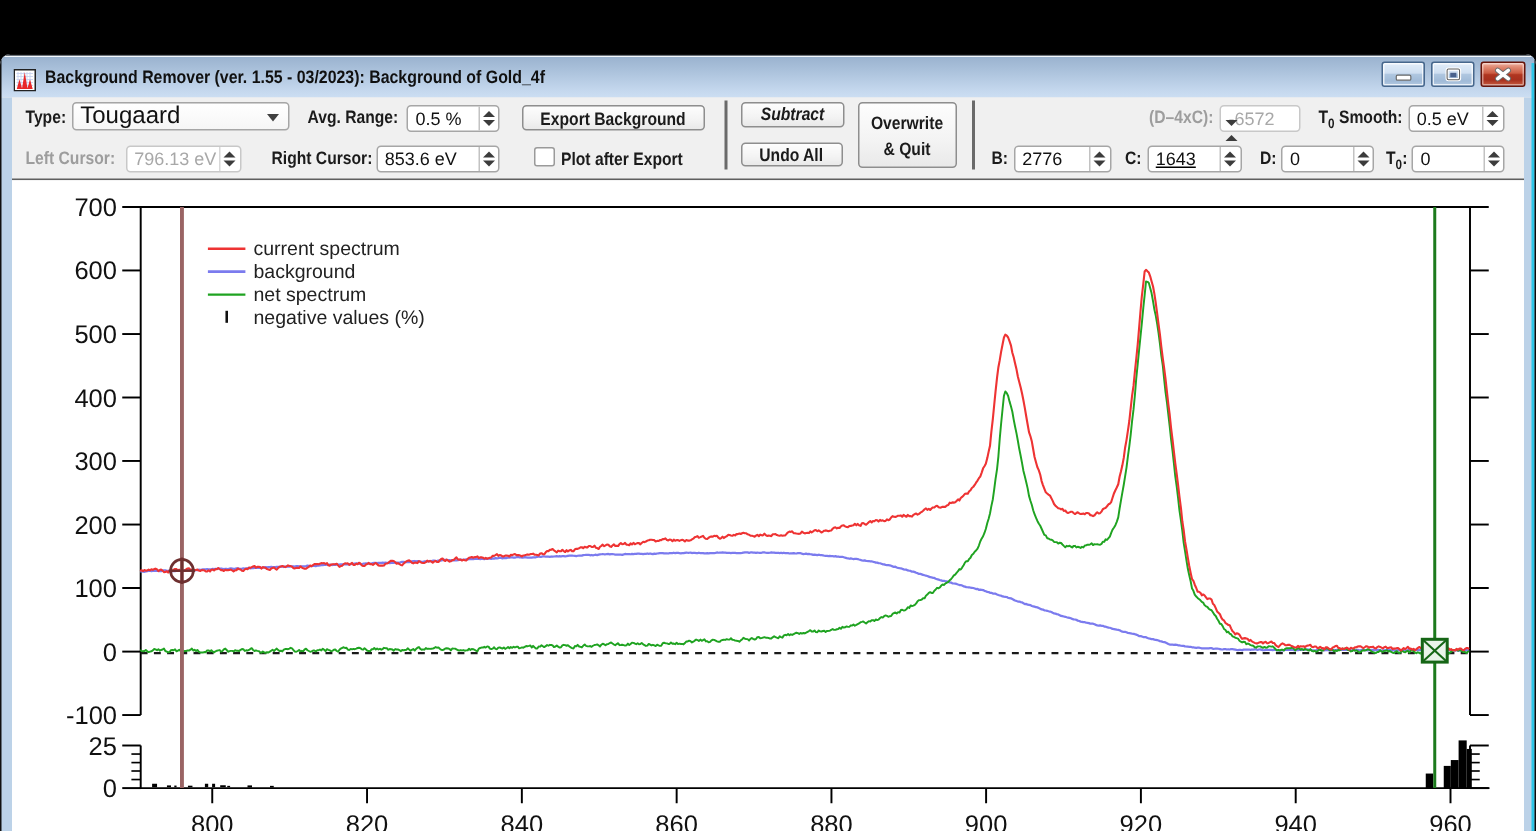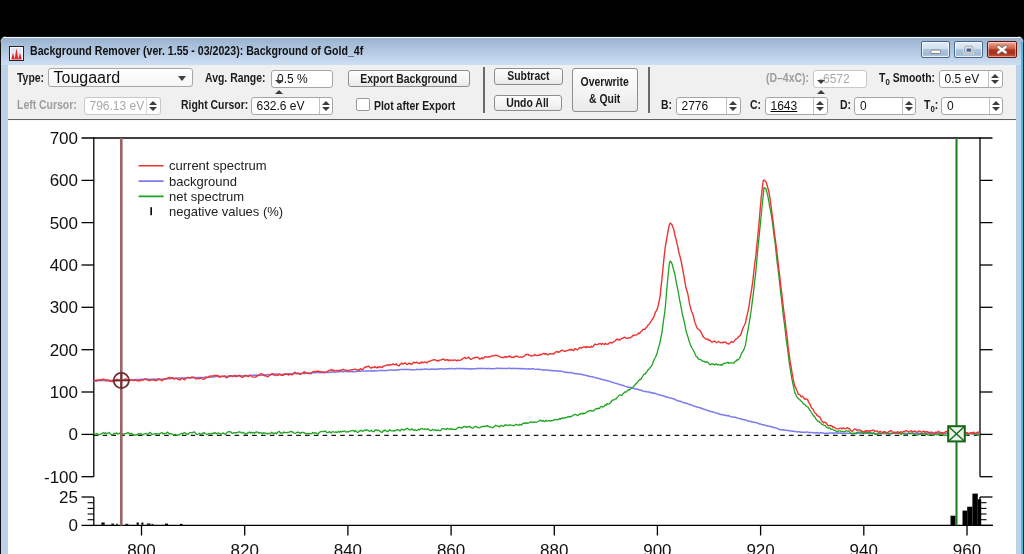--- a/index.html
+++ b/index.html
@@ -99,50 +99,50 @@
   </div>
 
   <div id="toolbar">
 
     <div class="lbl" style="left:15.5px;top:4.5px;">Type:</div>
     <div id="combo">
         <div class="val">Tougaard</div>
         <div class="arr"></div>
       </div>
     <div class="lbl" style="left:203px;top:5px;">Avg. Range:</div>
-    <div class="field" style="left:269.5px;top:4.5px;width:62px;flex-direction:column;">
+    <div class="field" style="left:269.5px;top:4.5px;width:62px;">
         <div class="val">0.5 %</div>
         <div class="spinner">
           <i class="up"></i>
           <i class="dn"></i>
         </div>
       </div>
     <div class="btn" style="left:346.5px;top:5px;width:121.5px;height:17px;line-height:16px;"><span>Export Background</span></div>
 
     <div class="lbl gray" style="left:15px;top:31.5px;">Left Cursor:</div>
     <div class="field gray" style="left:82px;top:31.5px;width:77px;">
         <div class="val">796.13 eV</div>
         <div class="spinner">
           <i class="up"></i>
           <i class="dn"></i>
         </div>
       </div>
     <div class="lbl" style="left:179px;top:31.5px;">Right Cursor:</div>
     <div class="field" style="left:249px;top:31.5px;width:82.5px;">
-        <div class="val">632.6 eV</div>
+        <div class="val">853.6 eV</div>
         <div class="spinner">
           <i class="up"></i>
           <i class="dn"></i>
         </div>
       </div>
     <div class="cb" style="left:354.5px;top:32.5px;"></div>
     <div class="lbl" style="left:372px;top:33px;">Plot after Export</div>
 
     <div class="vsep" style="left:481.5px;"></div>
-    <div class="btn" style="left:492px;top:3px;width:69px;height:16.5px;line-height:15px;"><span>Subtract</span></div>
+    <div class="btn" style="left:492px;top:3px;width:69px;height:16.5px;line-height:15px;font-style:italic;"><span>Subtract</span></div>
     <div class="btn" style="left:492px;top:29.5px;width:68px;height:16.5px;line-height:15px;"><span>Undo All</span></div>
     <div class="btn" style="left:570.5px;top:2.5px;width:66px;height:44px;line-height:1.45;padding-top:5px;"><span>Overwrite<br>&amp; Quit</span></div>
     <div class="vsep" style="left:646.5px;"></div>
 
     <div class="lbl gray" style="left:764.5px;top:5px;">(D–4xC):</div>
     <div class="field gray" style="left:811.5px;top:4.5px;width:54px;flex-direction:column;">
         <div class="val">-6572</div>
         <div class="spinner">
           <i class="up"></i>
           <i class="dn"></i>

